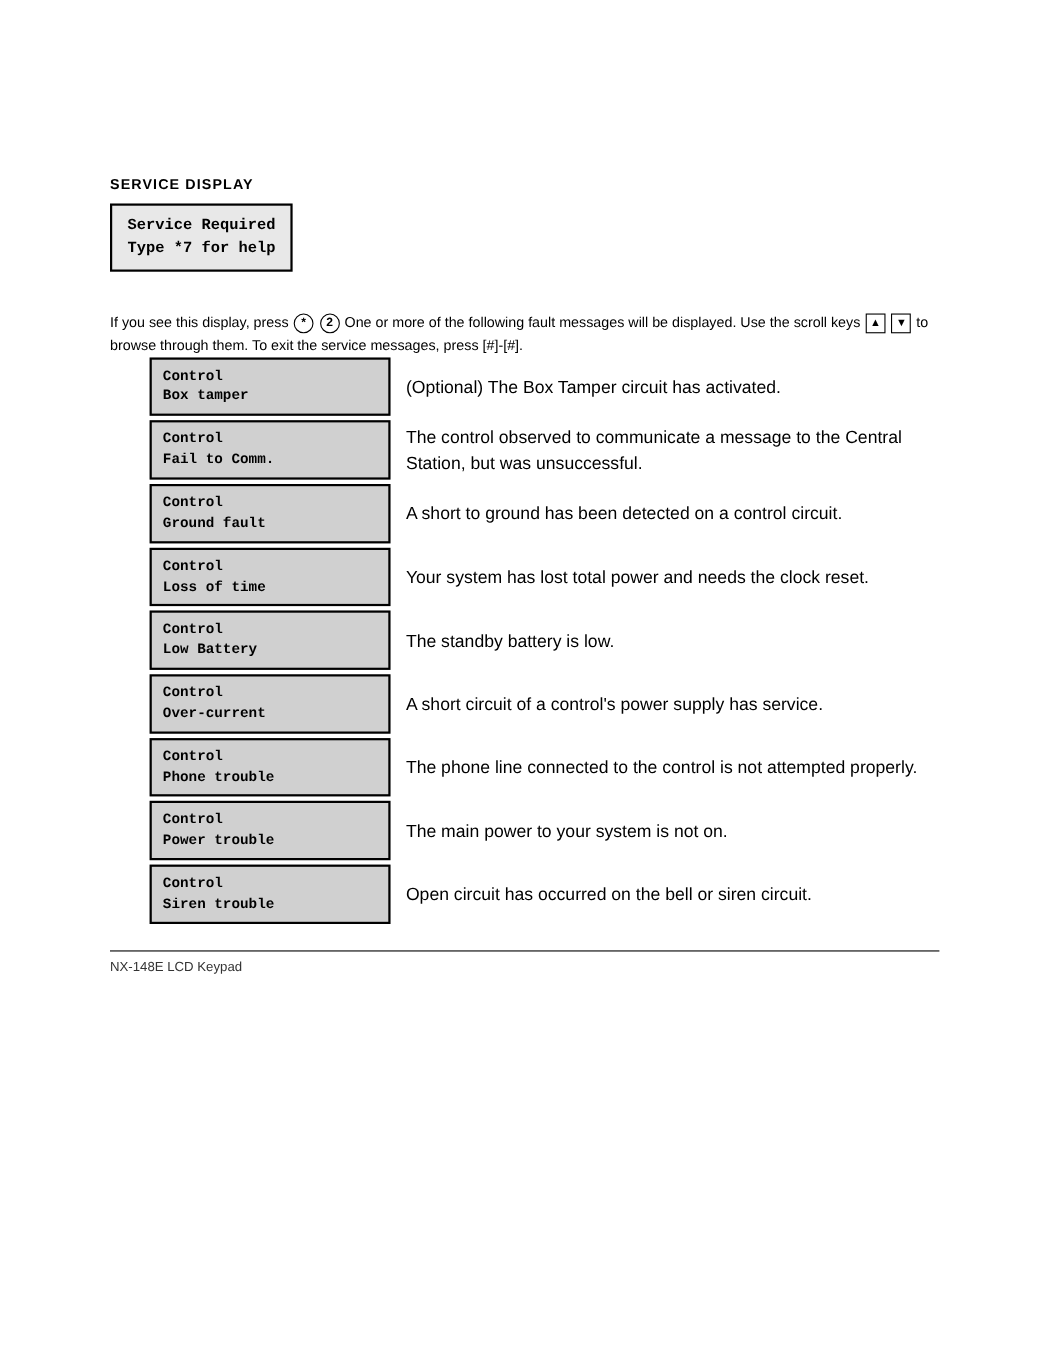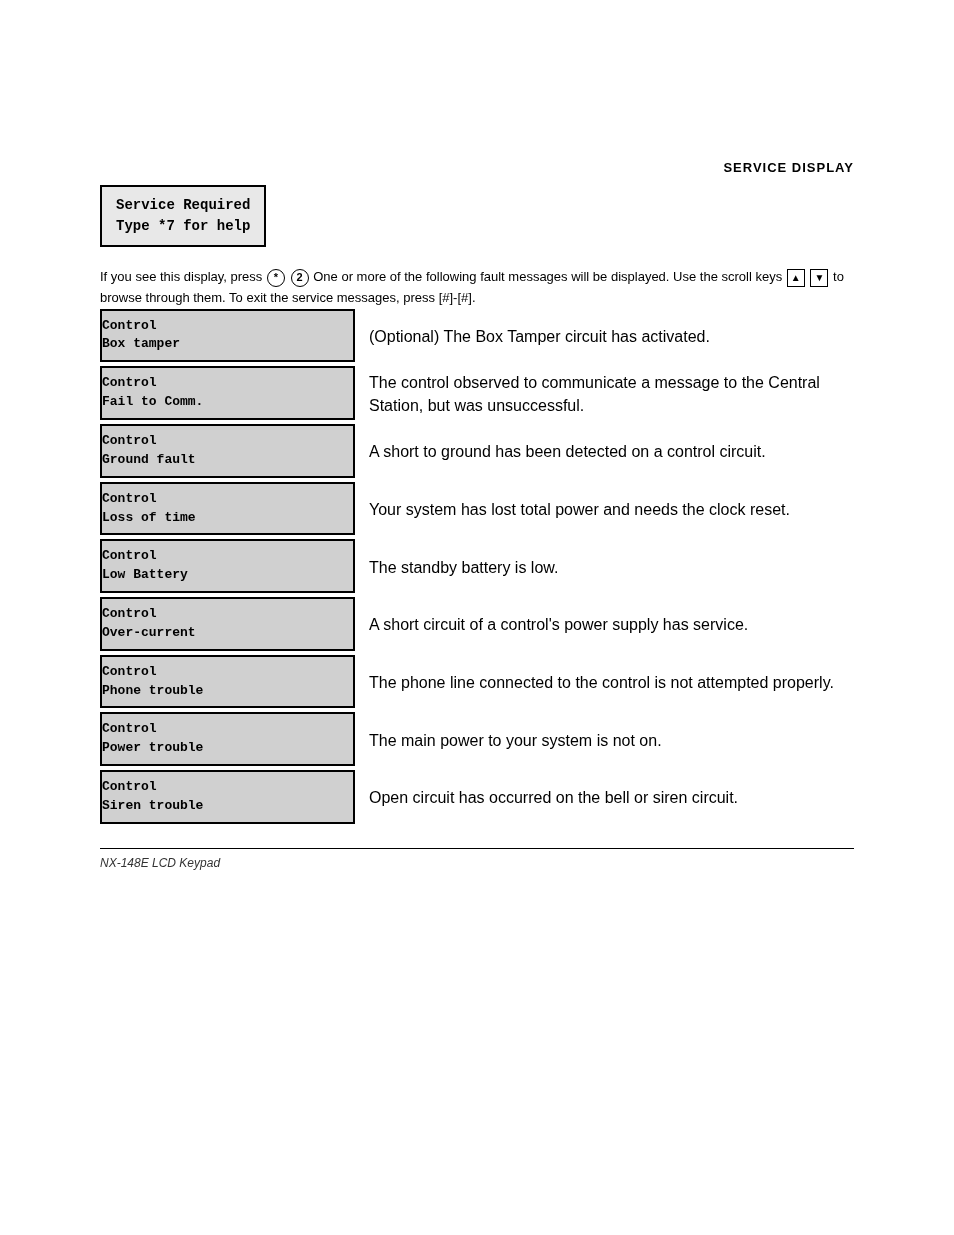--- a/index.html
+++ b/index.html
@@ -8,37 +8,37 @@
       font-family: Arial, sans-serif;
       font-size: 13px;
       color: #000;
       width: 954px;
       min-height: 1235px;
     }
     .page {
       padding: 160px 100px 60px 100px;
     }
     .section-title {
-      text-align: right;
+      text-align: left;
       font-weight: bold;
       font-size: 13px;
       letter-spacing: 1px;
       margin-bottom: 10px;
       text-transform: uppercase;
     }
     .intro-text {
       font-size: 13px;
       line-height: 1.5;
       margin-bottom: 18px;
     }
     .display-box {
       border: 2px solid #000;
       padding: 8px 14px;
       display: inline-block;
-      margin-bottom: 20px;
+      margin-bottom: 36px;
       background: #e8e8e8;
     }
     .display-box pre {
       font-family: 'Courier New', Courier, monospace;
       font-size: 14px;
       font-weight: bold;
       line-height: 1.5;
     }
     .instruction-text {
       font-size: 13px;
@@ -84,36 +84,36 @@
     }
     .fault-table td:last-child {
       padding-left: 14px;
       font-size: 16px;
       line-height: 1.45;
       vertical-align: middle;
     }
     .control-display {
       border: 2px solid #000;
       background: #d0d0d0;
-      padding: 6px 0;
+      padding: 6px 10px;
       font-family: 'Courier New', Courier, monospace;
       font-size: 13px;
       font-weight: bold;
       line-height: 1.45;
       margin-bottom: 2px;
+      margin-left: 36px;
     }
     .footer-line {
       border-top: 1px solid #000;
       margin-top: 20px;
       padding-top: 6px;
     }
     .footer-text {
       font-size: 12px;
       color: #333;
-      font-style: italic;
     }
   </style>
 </head>
 <body>
 
 <div class="page">
   <div class="section-title">SERVICE DISPLAY</div>
 
 
   <div class="display-box">

